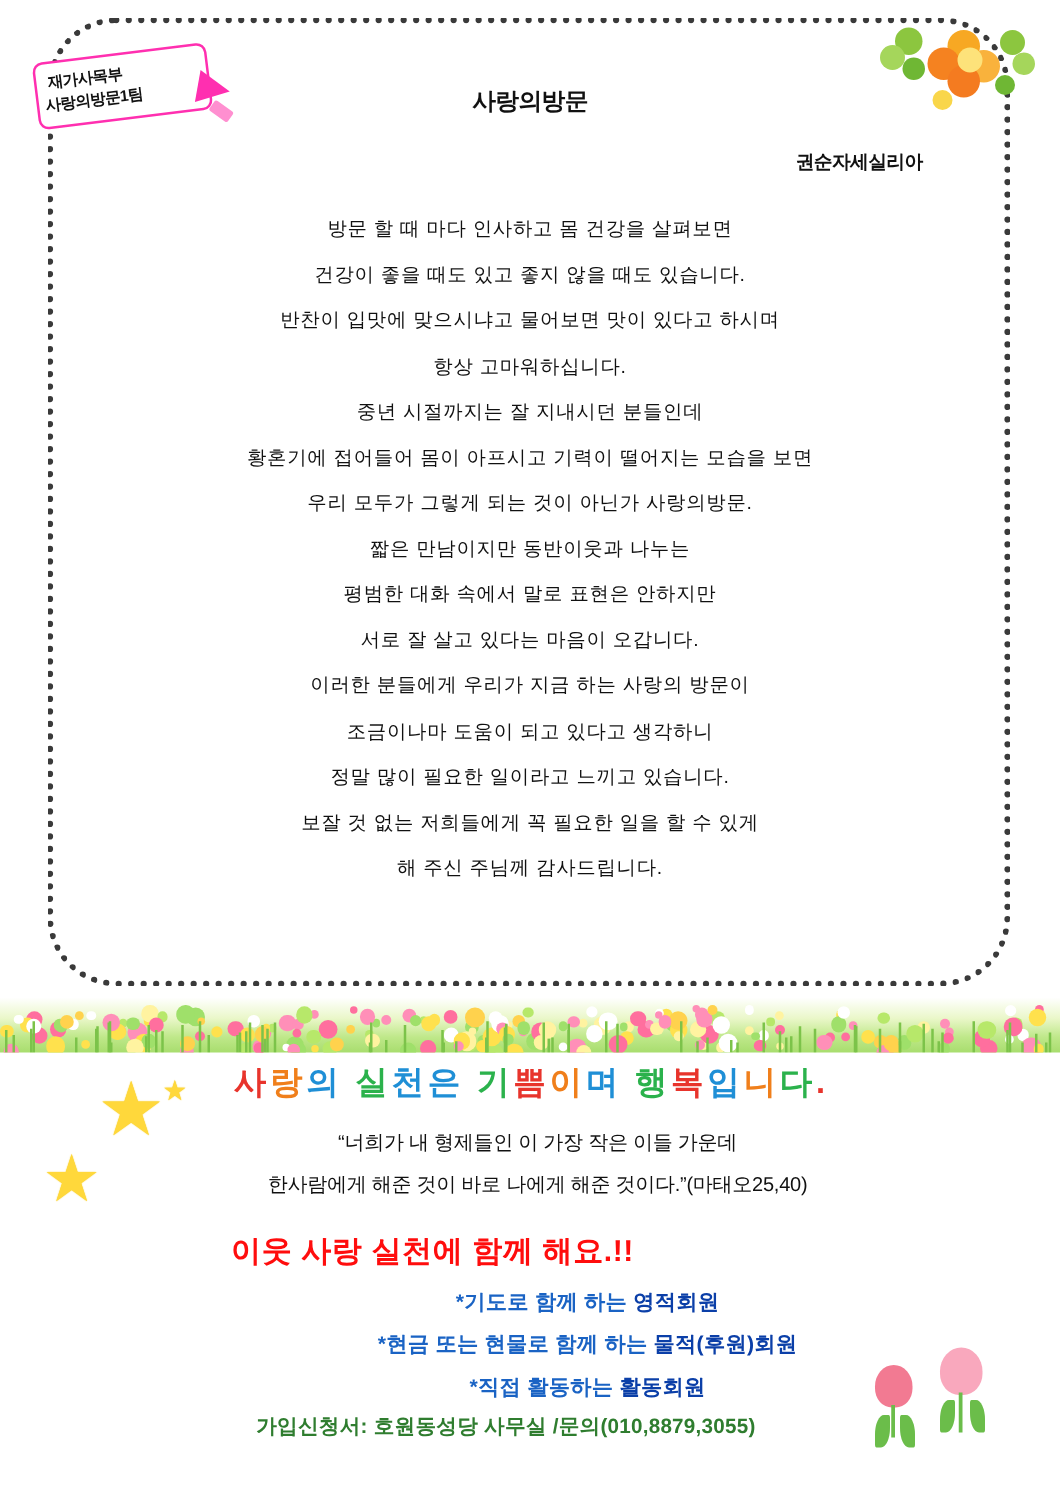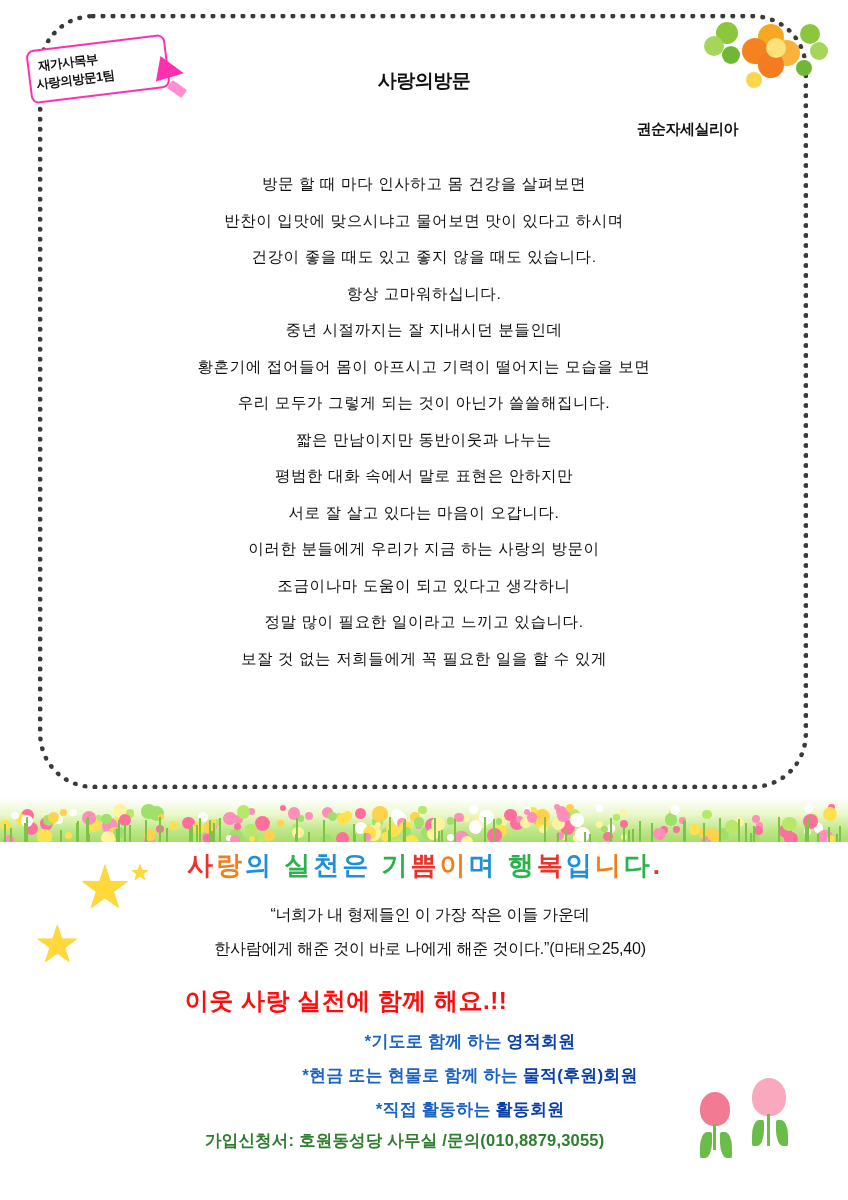--- a/index.html
+++ b/index.html
@@ -301,33 +301,34 @@
     <div class="tag-line2">사랑의방문1팀</div>
   </div>
   <div class="tag-arrow"></div>
   <div class="tag-pen"></div>
 
   <div class="doc-title">사랑의방문</div>
   <div class="author">권순자세실리아</div>
 
   <div class="body-text">
     <div class="ln">방문 할 때 마다 인사하고 몸 건강을 살펴보면</div>
+    <div class="ln">건강이 좋을 때도 있고 좋지 않을 때도 있습니다.</div>
     <div class="ln">반찬이 입맛에 맞으시냐고 물어보면 맛이 있다고 하시며</div>
-    <div class="ln">건강이 좋을 때도 있고 좋지 않을 때도 있습니다.</div>
     <div class="ln">항상 고마워하십니다.</div>
     <div class="ln">중년 시절까지는 잘 지내시던 분들인데</div>
     <div class="ln">황혼기에 접어들어 몸이 아프시고 기력이 떨어지는 모습을 보면</div>
-    <div class="ln">우리 모두가 그렇게 되는 것이 아닌가 쓸쓸해집니다.</div>
+    <div class="ln">우리 모두가 그렇게 되는 것이 아닌가 사랑의방문.</div>
     <div class="ln">짧은 만남이지만 동반이웃과 나누는</div>
     <div class="ln">평범한 대화 속에서 말로 표현은 안하지만</div>
     <div class="ln">서로 잘 살고 있다는 마음이 오갑니다.</div>
     <div class="ln">이러한 분들에게 우리가 지금 하는 사랑의 방문이</div>
     <div class="ln">조금이나마 도움이 되고 있다고 생각하니</div>
     <div class="ln">정말 많이 필요한 일이라고 느끼고 있습니다.</div>
     <div class="ln">보잘 것 없는 저희들에게 꼭 필요한 일을 할 수 있게</div>
+    <div class="ln">해 주신 주님께 감사드립니다.</div>
   </div>
 
   <div class="flower-band" id="flower-band">
       <div class="fb-dot" style="left: 414.891px; top: 23.9453px; width: 7.15475px; height: 7.15475px; background: rgb(255, 143, 184);"></div>
       <div class="fb-dot" style="left: 374.956px; top: 22.2043px; width: 6.78558px; height: 6.78558px; background: rgb(159, 224, 106);"></div>
       <div class="fb-dot" style="left: 498.65px; top: 19.1464px; width: 8.84439px; height: 8.84439px; background: rgb(255, 243, 160);"></div>
       <div class="fb-dot" style="left: 556.196px; top: 8.45062px; width: 10.9855px; height: 10.9855px; background: rgb(255, 143, 184);"></div>
       <div class="fb-dot" style="left: 568.482px; top: 11.0553px; width: 11.604px; height: 11.604px; background: rgb(183, 232, 106);"></div>
       <div class="fb-dot" style="left: 149.065px; top: 7.60233px; width: 15.3912px; height: 15.3912px; background: rgb(159, 224, 106);"></div>
       <div class="fb-dot" style="left: 102.167px; top: 20.2152px; width: 15.557px; height: 15.557px; background: rgb(255, 143, 184);"></div>

